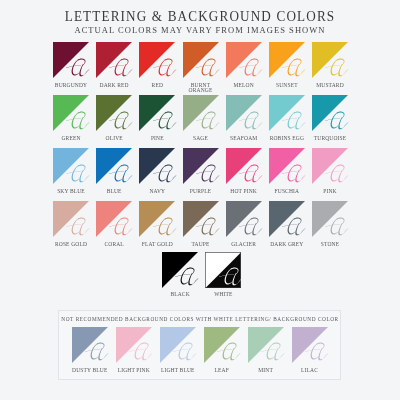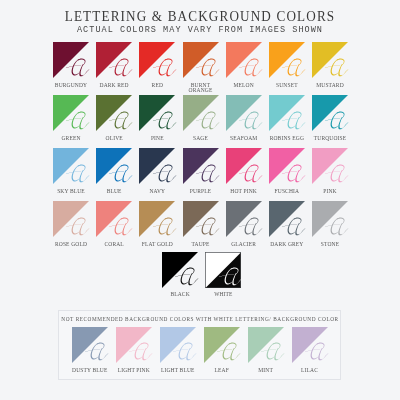--- a/index.html
+++ b/index.html
@@ -2,21 +2,21 @@
 <html><head>
 <meta charset="utf-8">
 <style>
 html,body{margin:0;padding:0;}
 body{width:400px;height:400px;background:#f4f5f7;overflow:hidden;
   font-family:"Liberation Serif","DejaVu Serif",serif;color:#4a4a4a;}
 .page{position:relative;width:400px;height:296px;}
 .title{position:absolute;left:0;right:0;top:8px;text-align:center;
   font-size:14.4px;letter-spacing:1.25px;color:#3a3a3a;line-height:16px;white-space:nowrap;transform:scaleX(0.915);}
 .subtitle{position:absolute;left:0;right:0;top:25.6px;text-align:center;
-  font-size:8.5px;letter-spacing:1.05px;color:#454545;line-height:9px;white-space:nowrap;font-family:Liberation Mono, monospace;}
+  font-size:8.5px;letter-spacing:1.05px;color:#454545;line-height:9px;white-space:nowrap;}
 .cell{position:absolute;width:36px;}
 .sw{position:relative;width:36px;height:36px;}
 .tri{position:absolute;left:0;top:0;width:36px;height:36px;display:block;}
 .glyph{position:absolute;left:11.21px;top:15.42px;width:28.6px;height:20.08px;display:block;overflow:visible;}
 .lbl{position:absolute;left:-4px;width:44px;top:40.6px;text-align:center;
   font-size:5.5px;letter-spacing:0.15px;color:#585858;line-height:5.4px;}
 .footer{position:absolute;left:0;right:0;top:384.6px;text-align:center;
   font-size:7.6px;letter-spacing:0.95px;color:#5b5b5b;line-height:8px;}
 .nrbox{position:absolute;left:58.3px;top:310.1px;width:281.2px;height:67.7px;
   border:1px solid #e1e3e8;background:#f6f7f9;}

